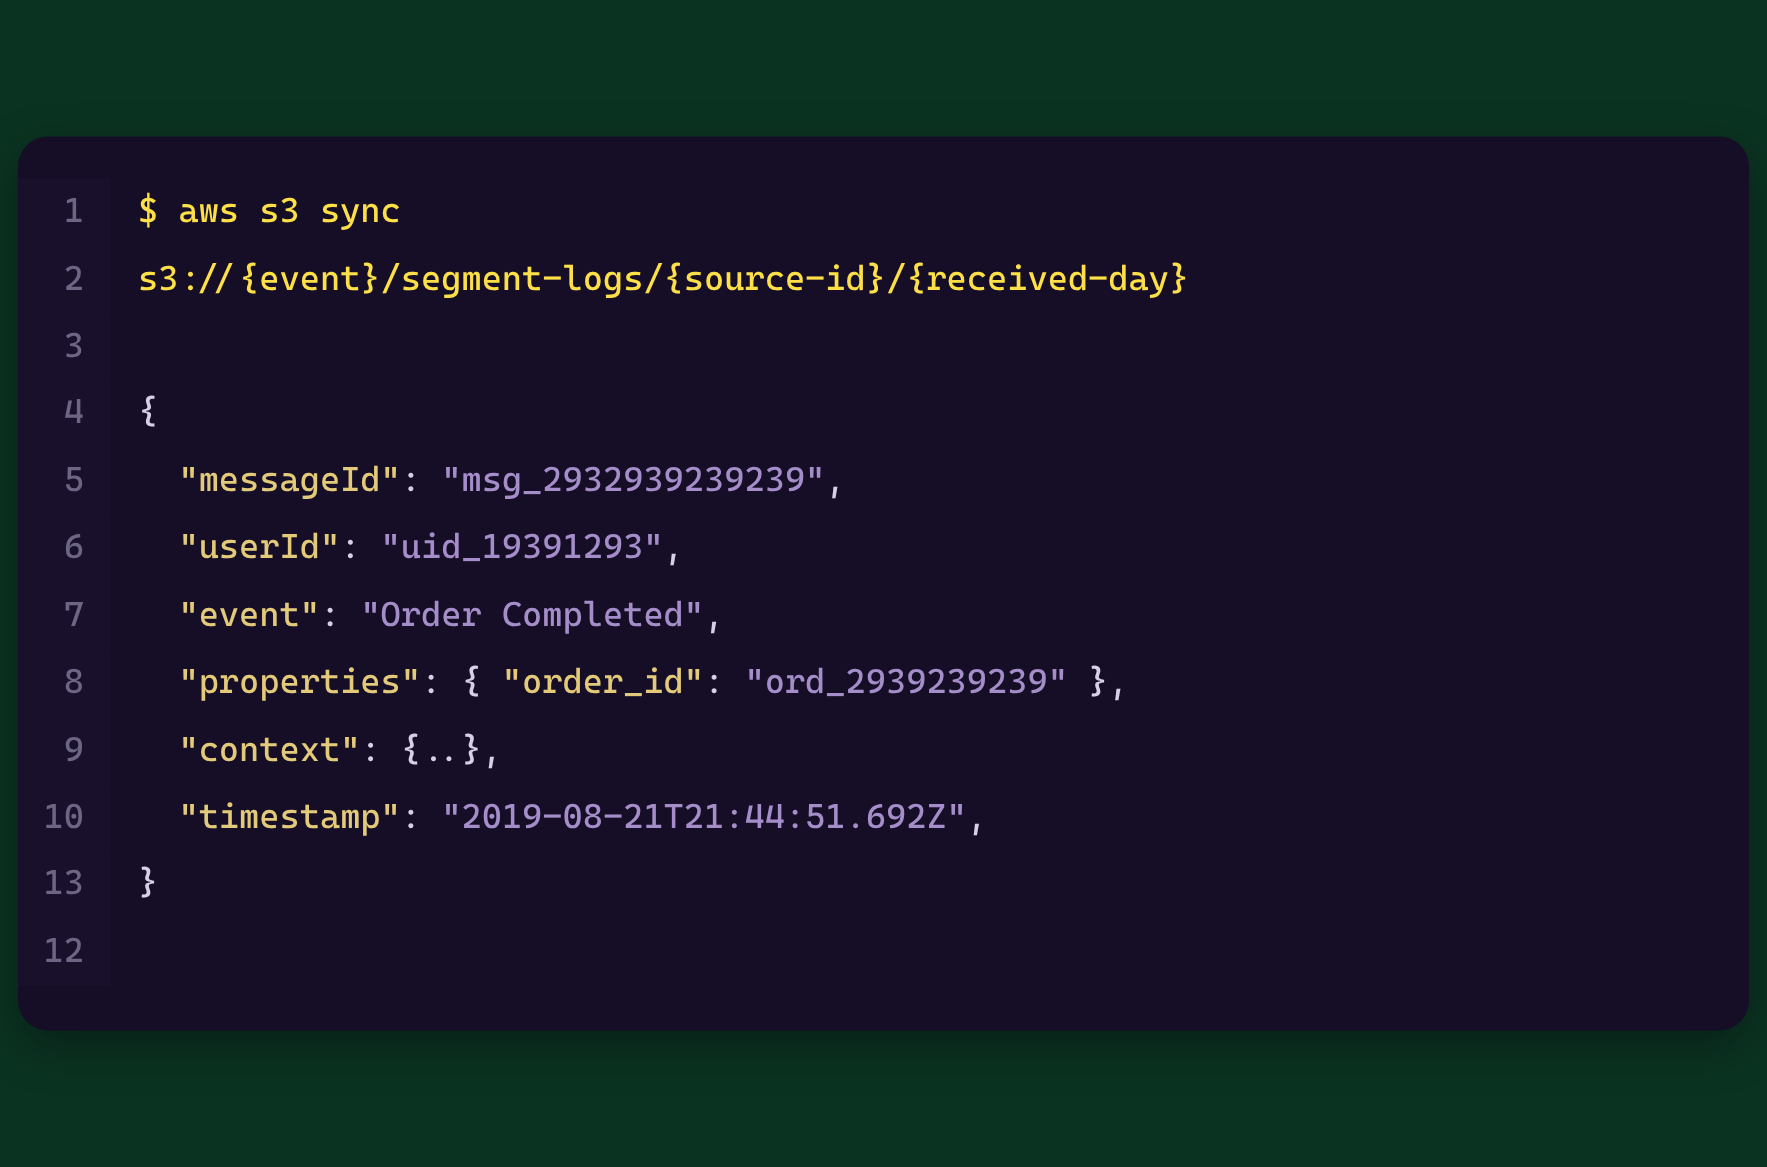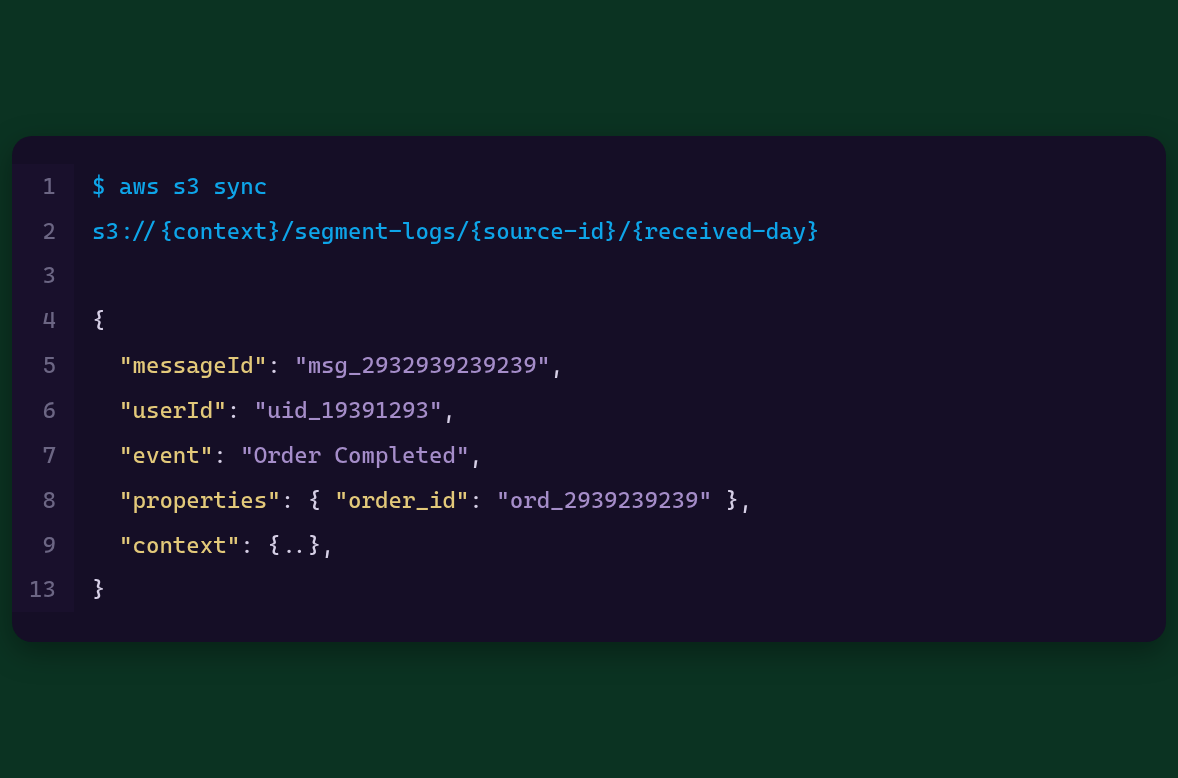--- a/index.html
+++ b/index.html
@@ -33,35 +33,37 @@
     color: #6c6684;
     padding-right: 18px;
     user-select: none;
     background: #19102c;
     flex-shrink: 0;
   }
   .code {
     padding-left: 18px;
     color: #d6cfe6;
   }
-  .tok-plain  { color: #0ea5e9; }
+  .tok-plain  { color: #fde047; }
   .tok-punc   { color: #d6cfe6; }
   .tok-key    { color: #e3c97a; }  
   .tok-str    { color: #a58dc9; }  
   .tok-colon  { color: #d6cfe6; }
 </style>
 </head>
 <body>
 
 <div class="code-panel">
   <div id="code-lines">
       <div class="line"><span class="gutter">1</span><span class="code"><span class="tok-plain">$ aws s3 sync</span></span></div>
-      <div class="line"><span class="gutter">2</span><span class="code"><span class="tok-plain">s3://{context}/segment-logs/{source-id}/{received-day}</span></span></div>
+      <div class="line"><span class="gutter">2</span><span class="code"><span class="tok-plain">s3://{event}/segment-logs/{source-id}/{received-day}</span></span></div>
       <div class="line"><span class="gutter">3</span><span class="code">&nbsp;</span></div>
       <div class="line"><span class="gutter">4</span><span class="code"><span class="tok-punc">{</span></span></div>
       <div class="line"><span class="gutter">5</span><span class="code"><span class="tok-plain">  </span><span class="tok-key">"messageId"</span><span class="tok-colon">: </span><span class="tok-str">"msg_2932939239239"</span><span class="tok-punc">,</span></span></div>
       <div class="line"><span class="gutter">6</span><span class="code"><span class="tok-plain">  </span><span class="tok-key">"userId"</span><span class="tok-colon">: </span><span class="tok-str">"uid_19391293"</span><span class="tok-punc">,</span></span></div>
       <div class="line"><span class="gutter">7</span><span class="code"><span class="tok-plain">  </span><span class="tok-key">"event"</span><span class="tok-colon">: </span><span class="tok-str">"Order Completed"</span><span class="tok-punc">,</span></span></div>
       <div class="line"><span class="gutter">8</span><span class="code"><span class="tok-plain">  </span><span class="tok-key">"properties"</span><span class="tok-punc">: { </span><span class="tok-key">"order_id"</span><span class="tok-colon">: </span><span class="tok-str">"ord_2939239239"</span><span class="tok-punc"> },</span></span></div>
       <div class="line"><span class="gutter">9</span><span class="code"><span class="tok-plain">  </span><span class="tok-key">"context"</span><span class="tok-punc">: {..},</span></span></div>
+      <div class="line"><span class="gutter">10</span><span class="code"><span class="tok-plain">  </span><span class="tok-key">"timestamp"</span><span class="tok-colon">: </span><span class="tok-str">"2019-08-21T21:44:51.692Z"</span><span class="tok-punc">,</span></span></div>
       <div class="line"><span class="gutter">13</span><span class="code"><span class="tok-punc">}</span></span></div>
+      <div class="line"><span class="gutter">12</span><span class="code">&nbsp;</span></div>
     </div>
 </div>
 
 </body></html>

